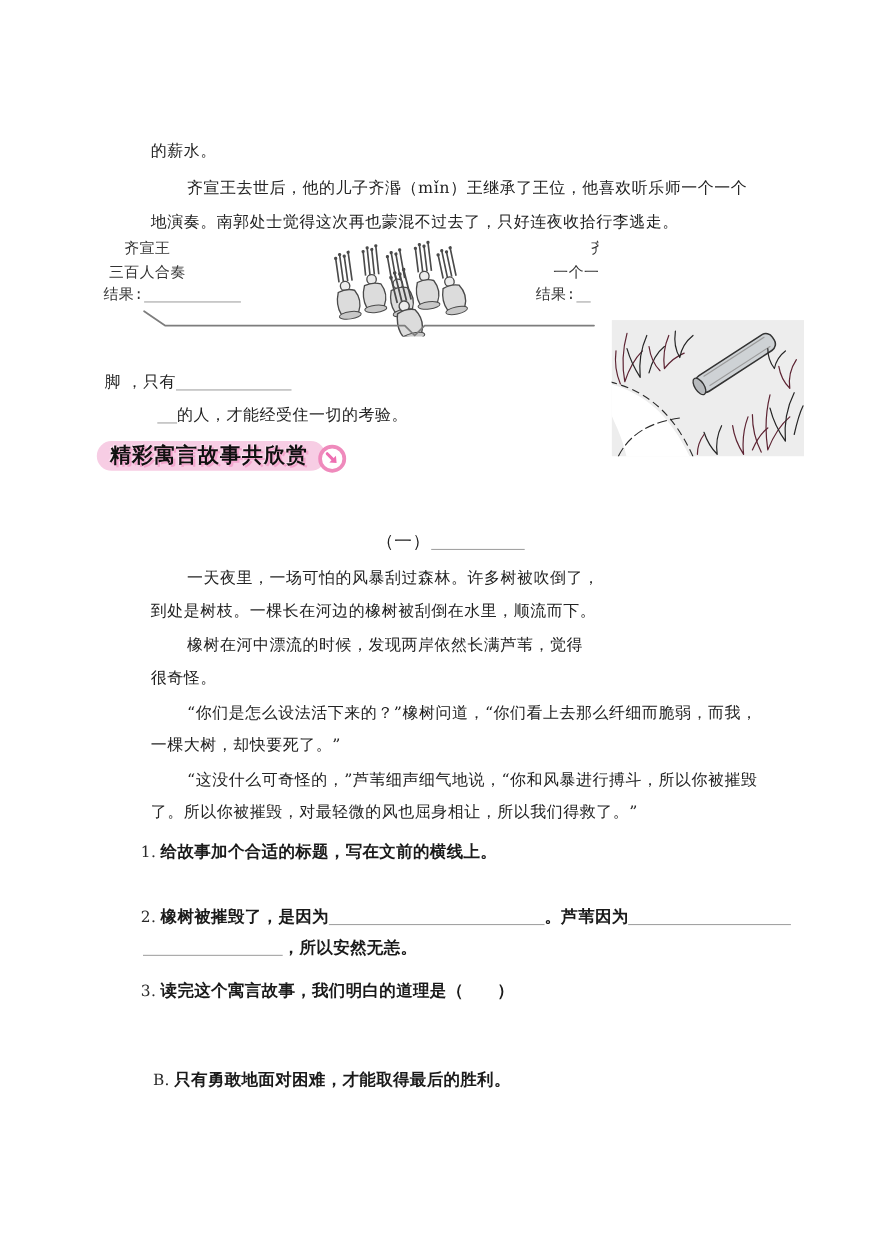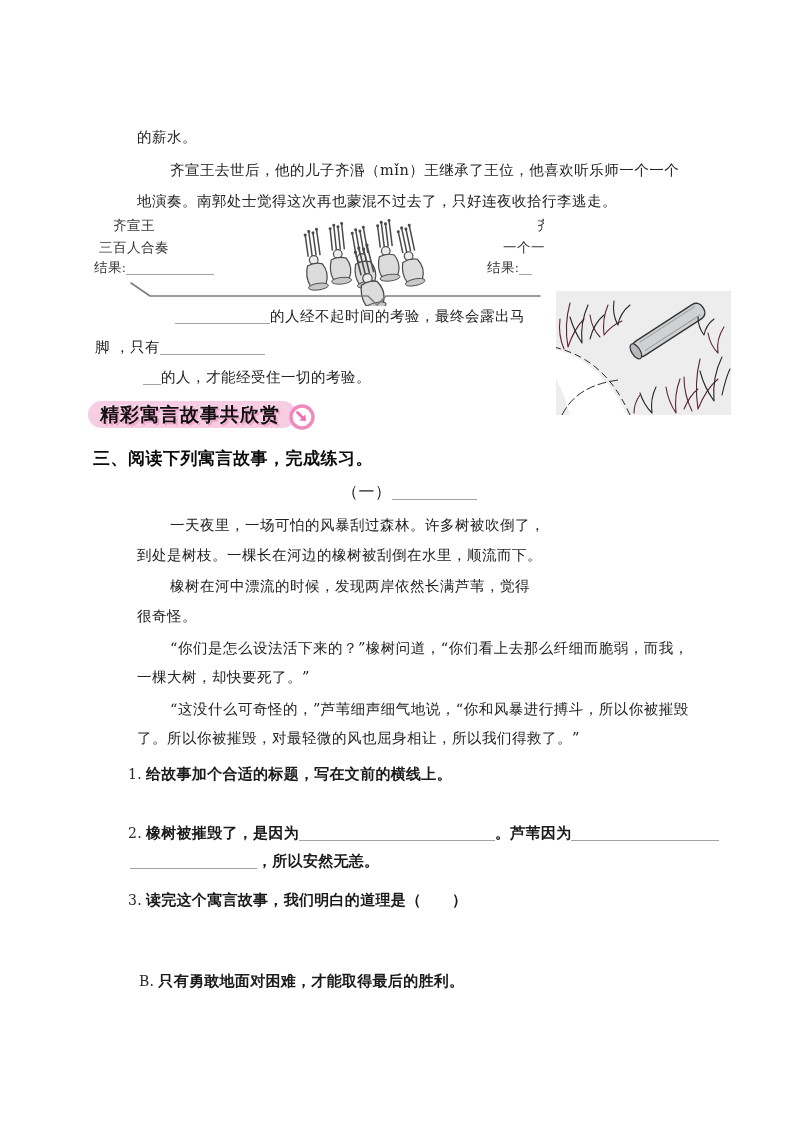--- a/index.html
+++ b/index.html
@@ -1,20 +1,20 @@
 <!DOCTYPE html>
 <html><head>
 <meta charset="utf-8">
 <style>
   html,body{margin:0;padding:0;background:#ffffff;}
   .page{position:relative;width:793px;height:1122px;background:#ffffff;overflow:hidden;
         font-family:"DejaVu Serif","Liberation Serif",serif;color:#1f1f1f;}
   .abs{position:absolute;white-space:nowrap;}
   .serif{font-family:"DejaVu Serif","Liberation Serif",serif;font-size:14.5px;letter-spacing:.5px;color:#222;}
-  .kai{font-family:Liberation Serif, serif;font-size:13.5px;letter-spacing:.5px;color:#333;}
+  .kai{font-family:Liberation Mono, monospace;font-size:13.5px;letter-spacing:.5px;color:#333;}
   .sans{font-family:"Liberation Sans","DejaVu Sans",sans-serif;}
   .heading{font-size:17px;font-weight:700;color:#0a0a0a;letter-spacing:.5px;}
   .qline{font-size:15px;color:#1a1a1a;letter-spacing:.3px;font-weight:600;}
   .qnum{font-family:"DejaVu Serif","Liberation Serif",serif;font-weight:400;font-size:14px;color:#2a2a2a;margin-right:4px;}
   .blank{display:inline-block;height:1em;border-bottom:1.4px solid #a3a3a3;vertical-align:-3px;}
   .frag{display:inline-block;width:7px;overflow:hidden;}
   .banner-pill{position:absolute;left:88px;top:401px;height:27px;line-height:27px;padding:0 16px 0 12px;
         border-radius:14px;background:#f7cde4;}
   .banner-pill span{font-family:"Liberation Sans","DejaVu Sans",sans-serif;font-weight:800;font-size:19px;
         letter-spacing:1px;color:#101010;text-shadow:2px 2px 0 #f3a6ce,-1px -1px 0 #fce3f1;}
@@ -55,21 +55,20 @@
   </svg>
 
   <div class="abs kai frag" style="left:537px;top:217px;height:16px">齐</div>
   <div class="abs kai" style="left:503px;top:239px">一个一</div>
   <div class="abs kai" style="left:487px;top:259px"><span>结果:</span><span class="blank" style="width:13px"></span></div>
 
   <svg class="abs" style="left:128px;top:280px" width="414" height="28" viewBox="0 0 414 28">
     <path d="M3,3 L22,16 H240 L249,25 L258,16 H412" fill="none" stroke="#7d7d7d" stroke-width="1.6" stroke-linecap="round" stroke-linejoin="round"></path>
   </svg>
 
-  <div class="abs serif" style="left:175px;top:307px"><span class="blank" style="width:95px"></span><span>的人经不起时间的考验，最终会露出马</span></div>
   <div class="abs serif" style="left:95px;top:338px"><span>脚 ，只有</span><span class="blank" style="width:105px"></span></div>
   <div class="abs serif" style="left:143px;top:368px"><span class="blank" style="width:18px"></span><span>的人，才能经受住一切的考验。</span></div>
 
   <svg class="abs" style="left:556px;top:291px" width="175" height="124" viewBox="0 0 175 124">
     <rect x="0" y="0" width="175" height="124" fill="#ededed"></rect>
     <path d="M-2,58 C28,66 52,84 72,126 L14,126 C8,98 -2,88 -2,78 Z" fill="#ffffff"></path>
     <path d="M-2,56 C30,64 55,82 74,124" stroke="#2b2b2b" fill="none" stroke-width="1" stroke-dasharray="7 4"></path>
     <path d="M6,124 C16,104 34,93 62,89" stroke="#2b2b2b" fill="none" stroke-width="1" stroke-dasharray="9 3"></path>
     <g transform="rotate(-33 112 40)">
       <rect x="72" y="31" width="82" height="17" rx="7" fill="#ced2d5" stroke="#333333" stroke-width="1.4"></rect>
@@ -94,21 +93,20 @@
 
   <div class="banner-pill">
     <span>精彩寓言故事共欣赏</span>
   </div>
   <svg class="abs" style="left:288px;top:403px" width="28" height="28" viewBox="0 0 28 28">
     <circle cx="14" cy="14" r="11" fill="#ffffff" stroke="#ef8abc" stroke-width="3.4"></circle>
     <path d="M9.5,9.5 L15,15" stroke="#ee6fb2" stroke-width="2.8" stroke-linecap="round"></path>
     <path d="M18,18 L17.4,11.4 L11.4,17.4 Z" fill="#ee6fb2"></path>
   </svg>
 
-  <div class="abs sans heading" style="left:93px;top:447px">三、阅读下列寓言故事，完成练习。</div>
 
   <div class="abs serif" style="left:342px;top:482px;font-size:16px"><span>（一）</span><span class="blank" style="width:85px"></span></div>
 
   <div class="abs serif" style="left:170px;top:516px">一天夜里，一场可怕的风暴刮过森林。许多树被吹倒了，</div>
   <div class="abs serif" style="left:137px;top:546px">到处是树枝。一棵长在河边的橡树被刮倒在水里，顺流而下。</div>
   <div class="abs serif" style="left:170px;top:577px">橡树在河中漂流的时候，发现两岸依然长满芦苇，觉得</div>
   <div class="abs serif" style="left:137px;top:607px">很奇怪。</div>
   <div class="abs serif" style="left:170px;top:639px">“你们是怎么设法活下来的？”橡树问道，“你们看上去那么纤细而脆弱，而我，</div>
   <div class="abs serif" style="left:137px;top:668px">一棵大树，却快要死了。”</div>
   <div class="abs serif" style="left:170px;top:700px">“这没什么可奇怪的，”芦苇细声细气地说，“你和风暴进行搏斗，所以你被摧毁</div>

